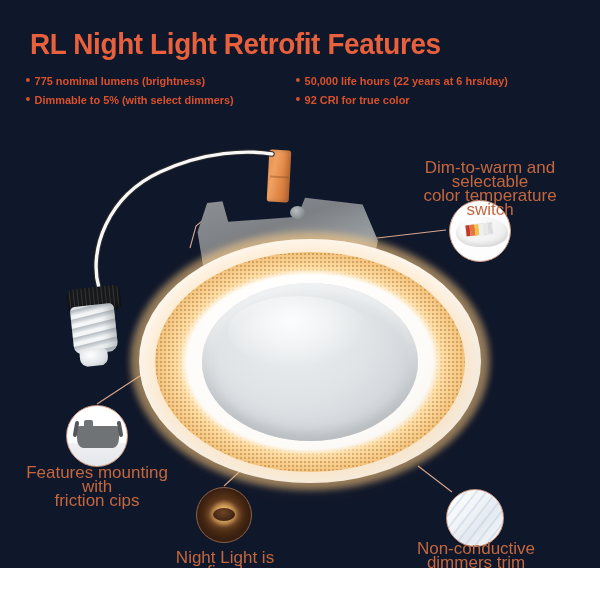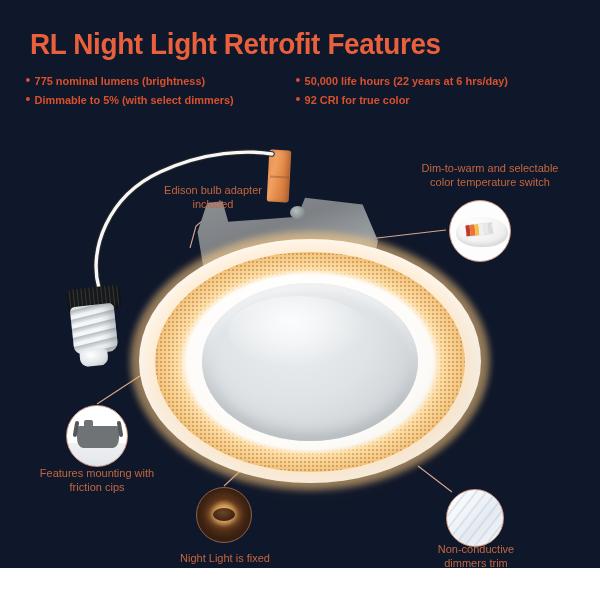--- a/index.html
+++ b/index.html
@@ -57,21 +57,21 @@
     background: #D9512C;
     margin-right: 5px;
     flex: 0 0 auto;
     position: relative;
     top: -3px;
   }
 
   
   .callout {
     position: absolute;
-    font-size: 11px;
+    font-size: 17px;
     color: #C4673F;
     line-height: 14px;
     text-align: center;
     white-space: pre-line;
   }
 
   
   .leader-svg {
     position: absolute;
     left: 0;
@@ -401,22 +401,20 @@
   </div>
 
   <div class="inset inset-night">
     <div class="night-lens"></div>
   </div>
 
   <div class="inset inset-trim">
     <div class="trim-lines"></div>
   </div>
 
-  <div class="callout" style="left:152px; top:183px; width:122px;">Edison bulb adapter
-included</div>
 
   <div class="callout" style="left:398px; top:161px; width:184px;">Dim-to-warm and selectable
 color temperature switch</div>
 
   <div class="callout" style="left:14px; top:466px; width:166px;">Features mounting with
 friction cips</div>
 
   <div class="callout" style="left:163px; top:551px; width:124px;">Night Light is fixed
 at 2000K CCT</div>
 

